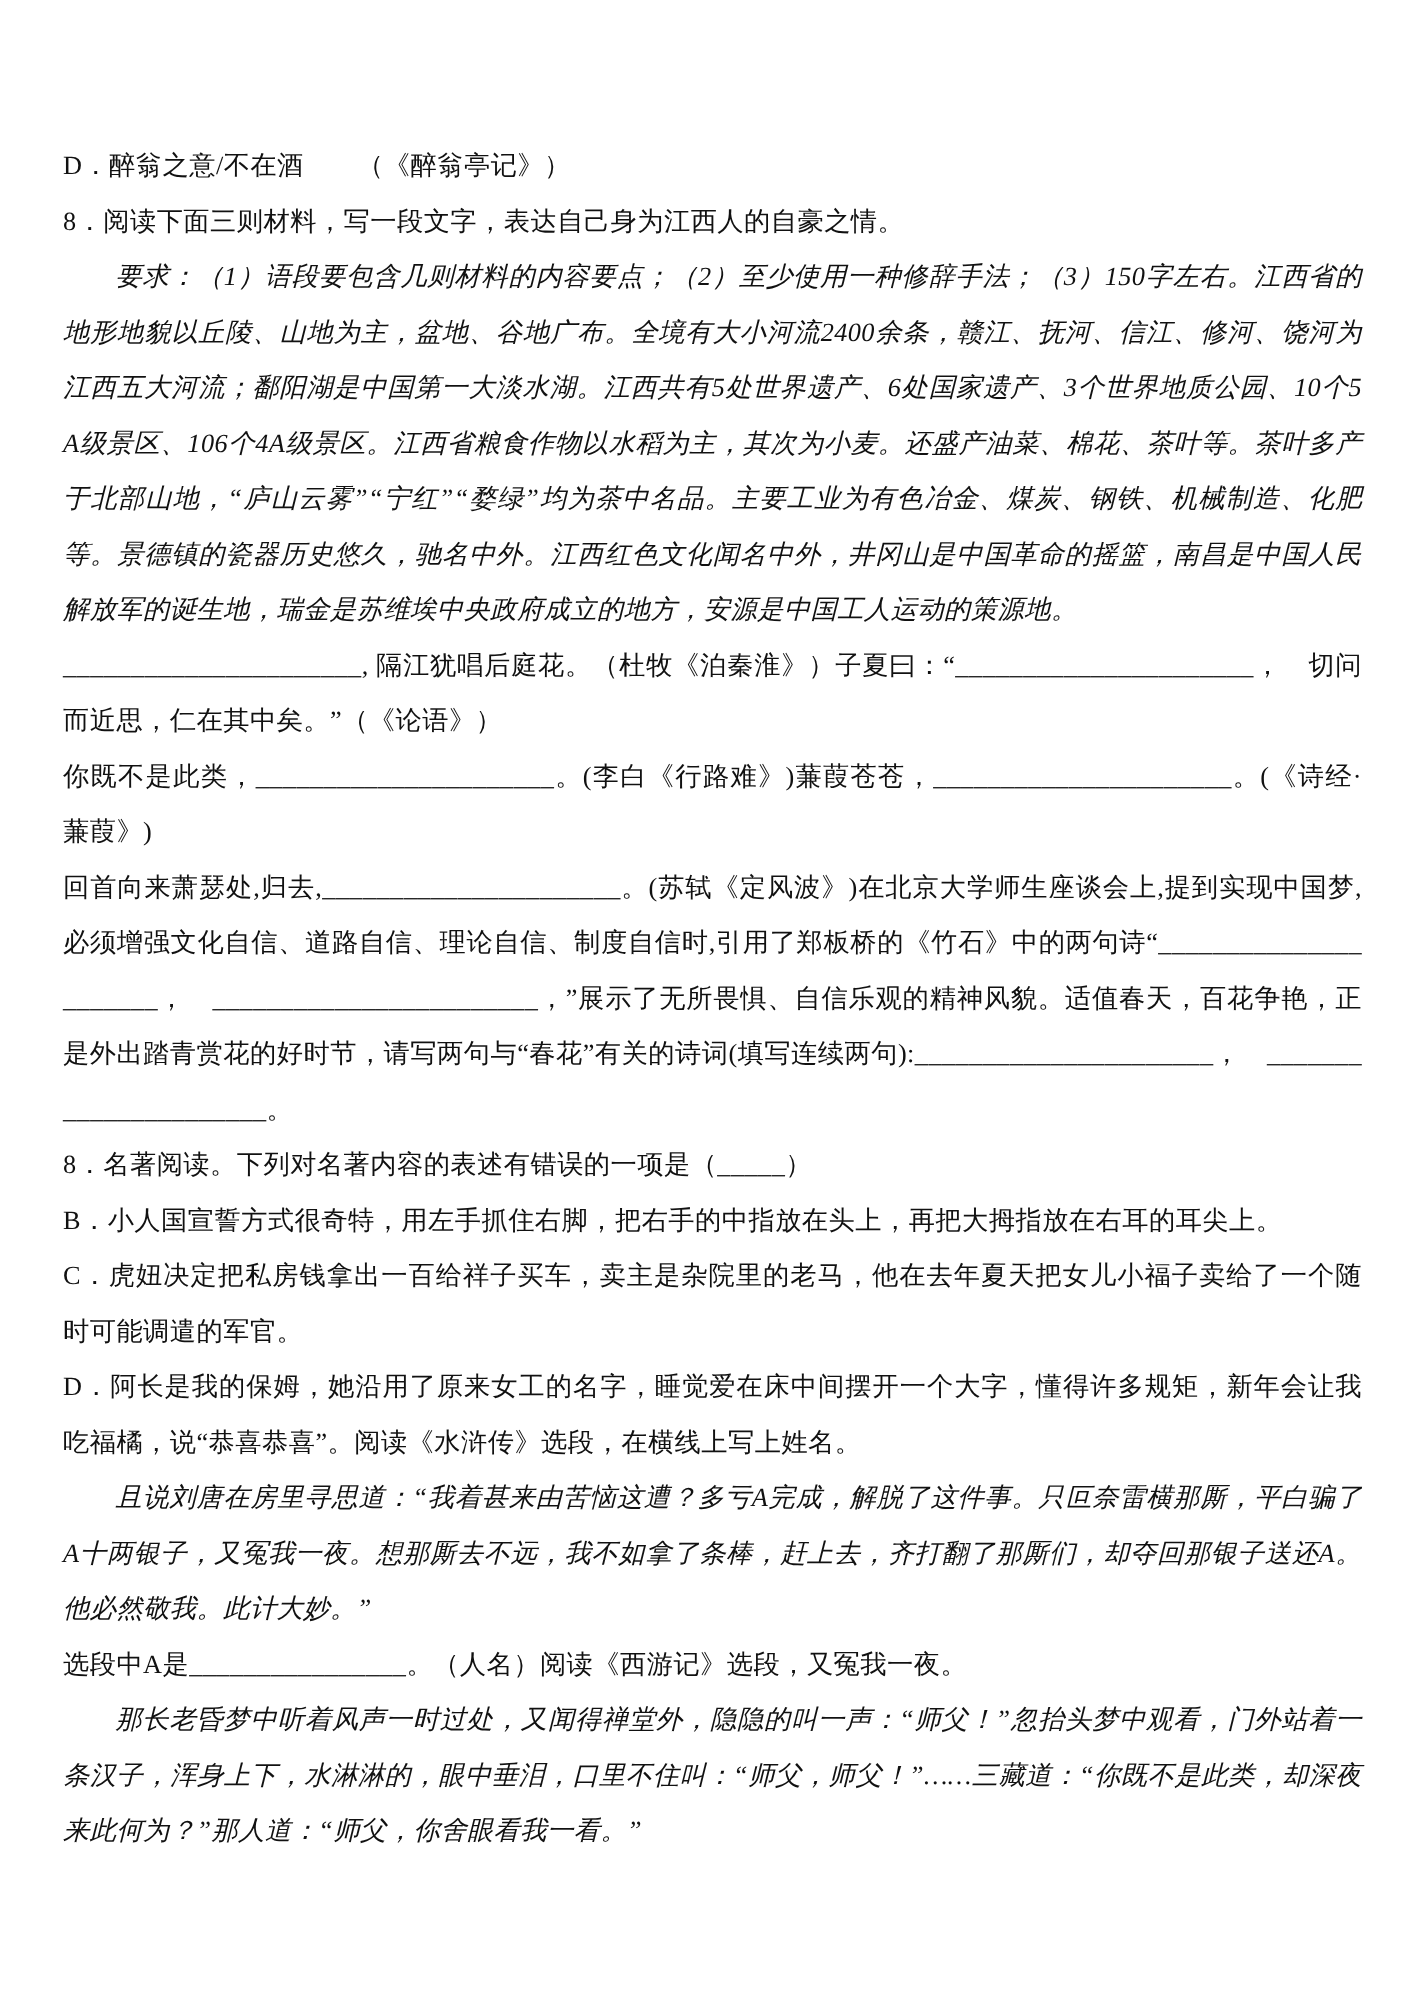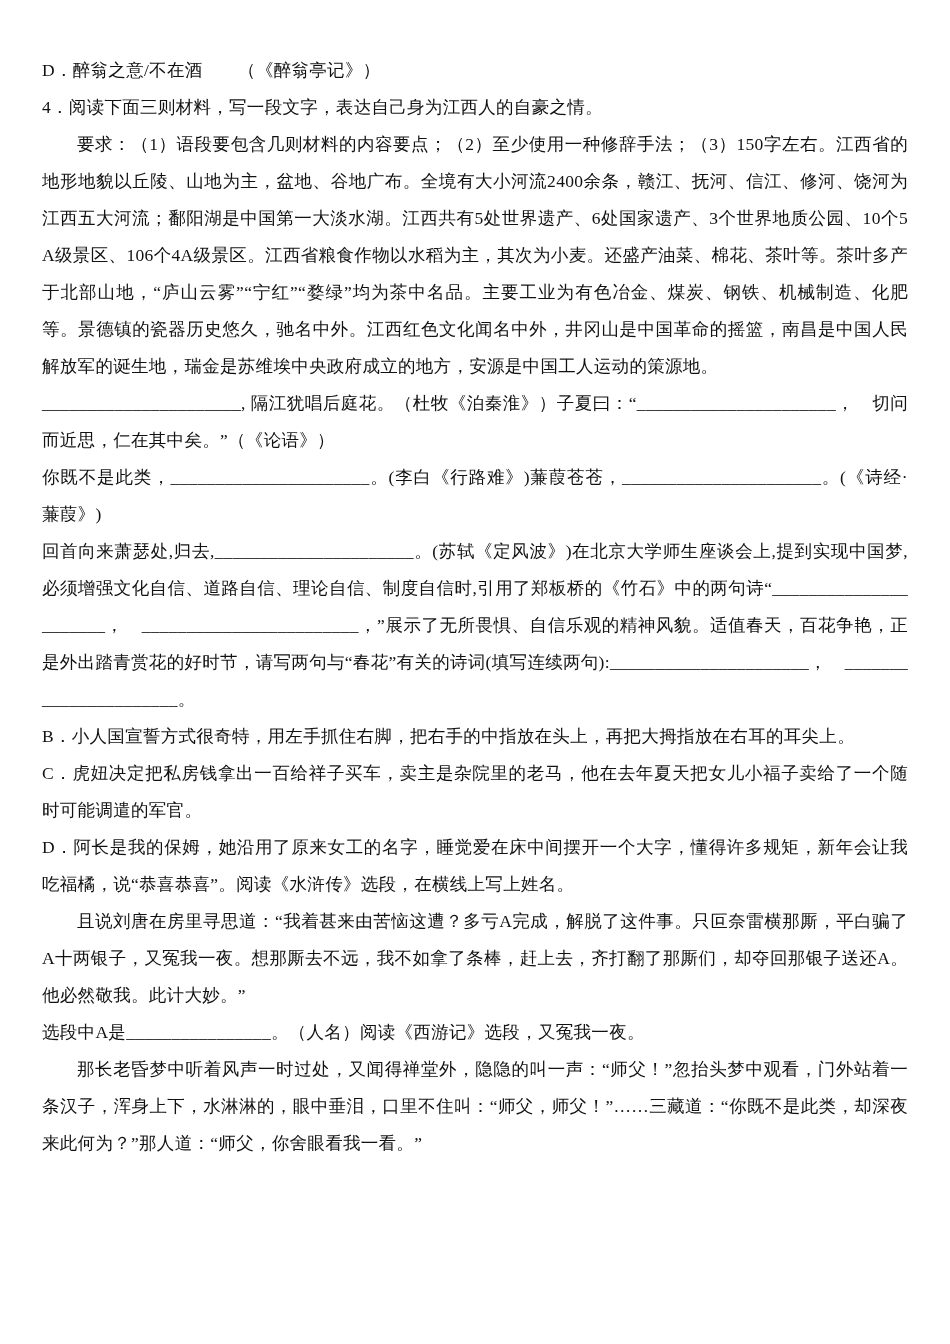--- a/index.html
+++ b/index.html
@@ -11,45 +11,47 @@
     width: 950px;
     height: 1344px;
     font-family: "Liberation Serif", "DejaVu Serif", serif;
     color: #111111;
     overflow: hidden;
   }
   .page {
     box-sizing: border-box;
     width: 950px;
     height: 1344px;
-    padding: 52px 42px 40px 42px;
+    padding: 92px 42px 40px 42px;
     background: #ffffff;
   }
   .para {
     font-size: 17.5px;
     line-height: 37px;
     text-align: justify;
     text-justify: inter-ideograph;
     word-break: break-all;
     letter-spacing: 0.3px;
     margin: 0;
   }
   .indent {
     text-indent: 2em;
+    font-style: italic;
   }
 </style>
 </head>
 <body>
 
 <div class="page">
   <p class="para">D．醉翁之意/不在酒　　（《醉翁亭记》）</p>
-  <p class="para">4．阅读下面三则材料，写一段文字，表达自己身为江西人的自豪之情。</p>
+  <p class="para">8．阅读下面三则材料，写一段文字，表达自己身为江西人的自豪之情。</p>
   <p class="para indent">要求：（1）语段要包含几则材料的内容要点；（2）至少使用一种修辞手法；（3）150字左右。江西省的地形地貌以丘陵、山地为主，盆地、谷地广布。全境有大小河流2400余条，赣江、抚河、信江、修河、饶河为江西五大河流；鄱阳湖是中国第一大淡水湖。江西共有5处世界遗产、6处国家遗产、3个世界地质公园、10个5A级景区、106个4A级景区。江西省粮食作物以水稻为主，其次为小麦。还盛产油菜、棉花、茶叶等。茶叶多产于北部山地，“庐山云雾”“宁红”“婺绿”均为茶中名品。主要工业为有色冶金、煤炭、钢铁、机械制造、化肥等。景德镇的瓷器历史悠久，驰名中外。江西红色文化闻名中外，井冈山是中国革命的摇篮，南昌是中国人民解放军的诞生地，瑞金是苏维埃中央政府成立的地方，安源是中国工人运动的策源地。</p>
   <p class="para">______________________, 隔江犹唱后庭花。（杜牧《泊秦淮》）子夏曰：“______________________，　切问而近思，仁在其中矣。”（《论语》）</p>
   <p class="para">你既不是此类，______________________。(李白《行路难》)蒹葭苍苍，______________________。(《诗经·蒹葭》)</p>
   <p class="para">回首向来萧瑟处,归去,______________________。(苏轼《定风波》)在北京大学师生座谈会上,提到实现中国梦,必须增强文化自信、道路自信、理论自信、制度自信时,引用了郑板桥的《竹石》中的两句诗“______________________，　________________________，”展示了无所畏惧、自信乐观的精神风貌。适值春天，百花争艳，正是外出踏青赏花的好时节，请写两句与“春花”有关的诗词(填写连续两句):______________________，　______________________。</p>
+  <p class="para">8．名著阅读。下列对名著内容的表述有错误的一项是（_____）</p>
   <p class="para">B．小人国宣誓方式很奇特，用左手抓住右脚，把右手的中指放在头上，再把大拇指放在右耳的耳尖上。</p>
   <p class="para">C．虎妞决定把私房钱拿出一百给祥子买车，卖主是杂院里的老马，他在去年夏天把女儿小福子卖给了一个随时可能调遣的军官。</p>
   <p class="para">D．阿长是我的保姆，她沿用了原来女工的名字，睡觉爱在床中间摆开一个大字，懂得许多规矩，新年会让我吃福橘，说“恭喜恭喜”。阅读《水浒传》选段，在横线上写上姓名。</p>
   <p class="para indent">且说刘唐在房里寻思道：“我着甚来由苦恼这遭？多亏A完成，解脱了这件事。只叵奈雷横那厮，平白骗了A十两银子，又冤我一夜。想那厮去不远，我不如拿了条棒，赶上去，齐打翻了那厮们，却夺回那银子送还A。他必然敬我。此计大妙。”</p>
   <p class="para">选段中A是________________。（人名）阅读《西游记》选段，又冤我一夜。</p>
   <p class="para indent">那长老昏梦中听着风声一时过处，又闻得禅堂外，隐隐的叫一声：“师父！”忽抬头梦中观看，门外站着一条汉子，浑身上下，水淋淋的，眼中垂泪，口里不住叫：“师父，师父！”……三藏道：“你既不是此类，却深夜来此何为？”那人道：“师父，你舍眼看我一看。”</p>
 </div>
 
 </body></html>

